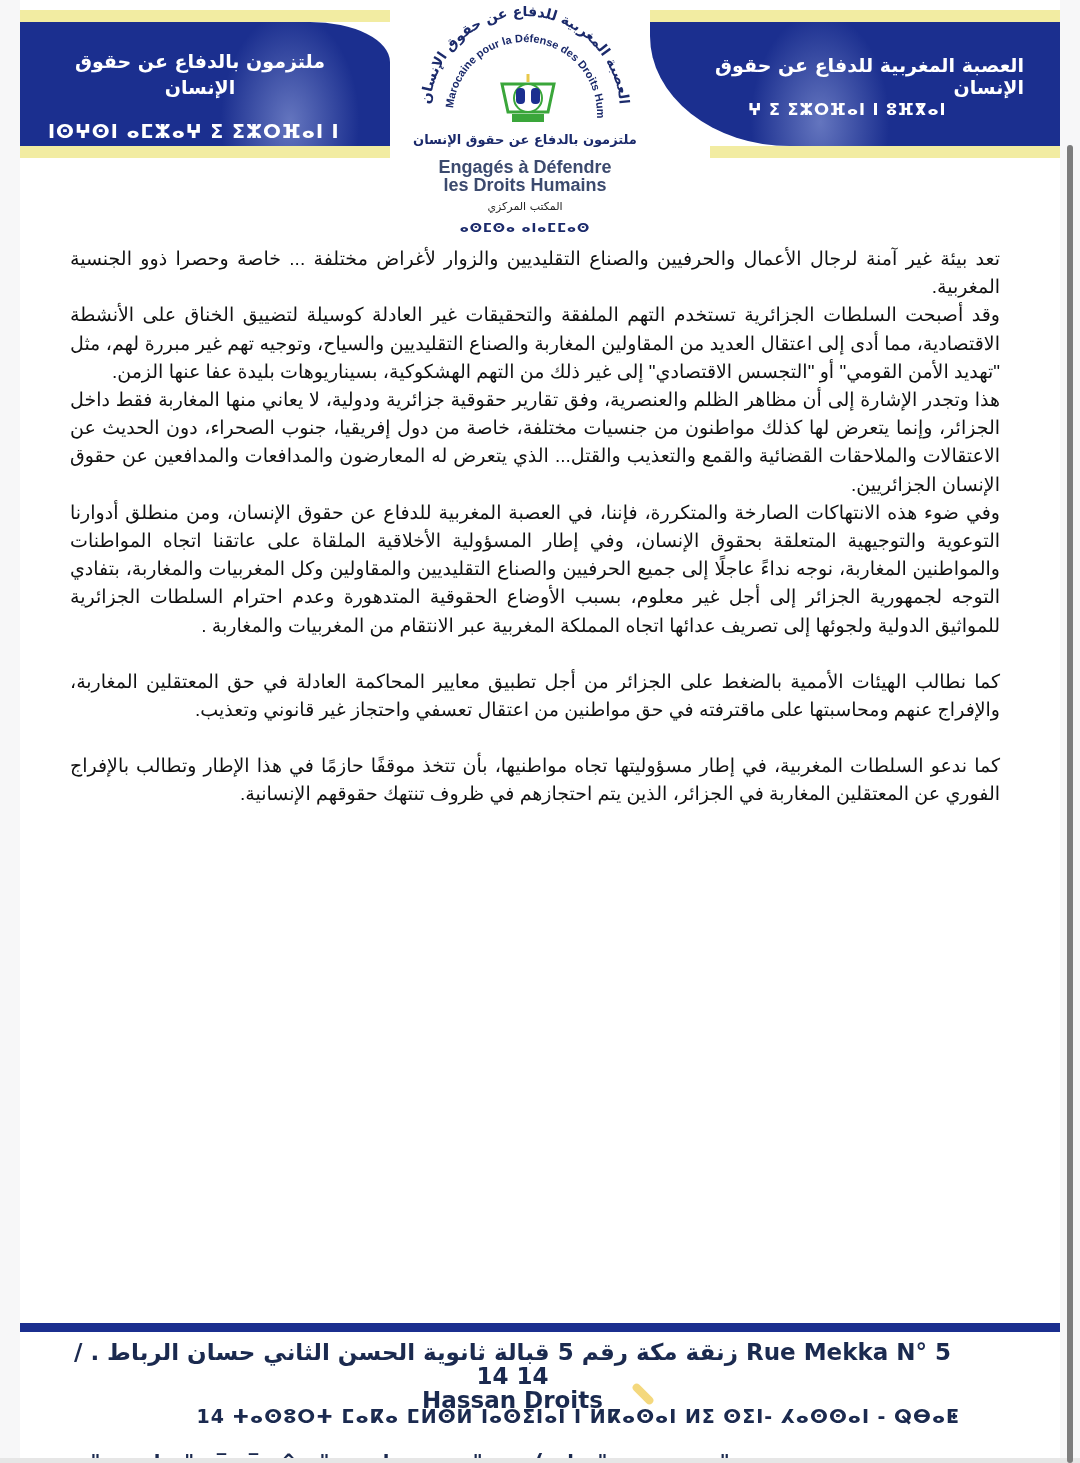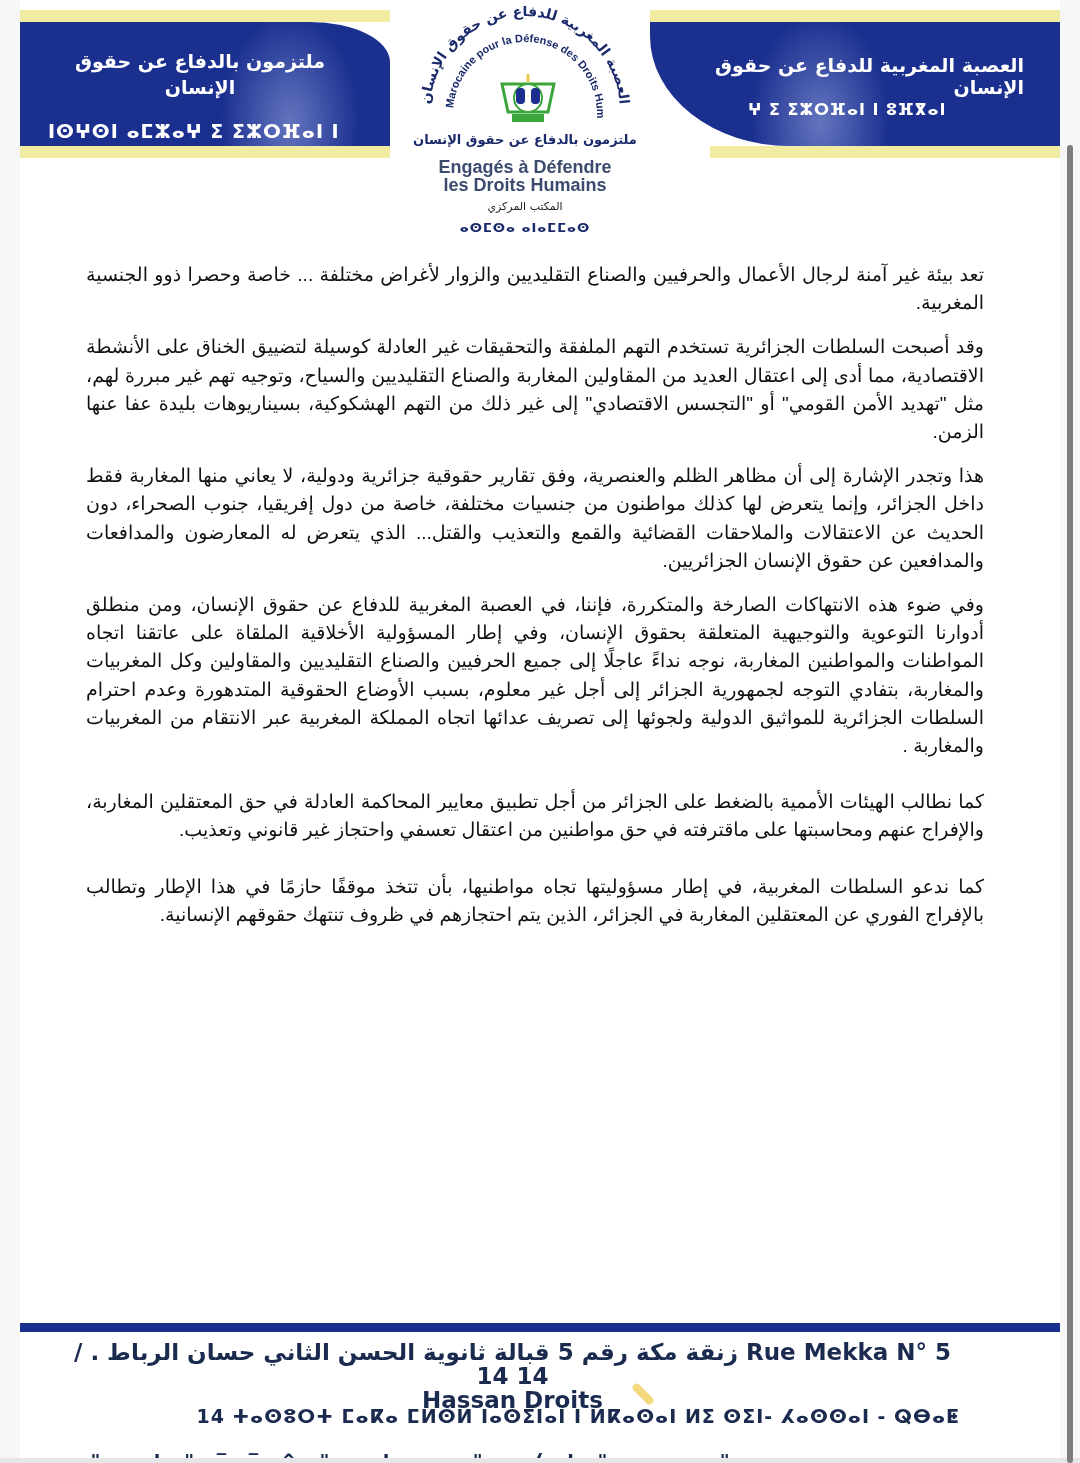--- a/index.html
+++ b/index.html
@@ -34,21 +34,21 @@
   .logo-ring { position: absolute; left: 15px; top: 6px; width: 220px; height: 120px; }
   .logo-scale { position: absolute; left: 96px; top: 72px; width: 64px; height: 52px; }
   .logo-motto-ar { position: absolute; left: 0; width: 250px; top: 132px; font-size: 13px; font-weight: bold; color: #1b2a6b; direction: rtl; }
   .logo-motto-fr { position: absolute; left: 0; width: 250px; top: 158px; font-size: 18px; font-weight: bold; color: #3c4a6e; line-height: 18px; font-family: "Liberation Sans", sans-serif; }
   .logo-office-ar { position: absolute; left: 0; width: 250px; top: 200px; font-size: 11px; color: #222; direction: rtl; }
   .logo-office-tf { position: absolute; left: 0; width: 250px; top: 220px; font-size: 13px; font-weight: bold; color: #1b2a6b; letter-spacing: 1px; }
 
   
   .body-text { position: absolute; left: 70px; top: 245px; width: 930px; direction: rtl; text-align: justify;
     font-family: "Liberation Sans", sans-serif; font-size: 19px; line-height: 28.2px; color: #111; text-align-last: right; }
-  .body-text p { margin: 16px; }
+  .body-text p { margin: 0; }
   .body-text p.gap { margin-top: 28px; }
 
   
   .footer-line { position: absolute; left: 20px; width: 1040px; top: 1323px; height: 9px; background: #1b2f8f; }
   .footer-addr { position: absolute; left: 60px; width: 905px; top: 1340px; font-size: 23px; font-weight: bold; color: #1b2a4f; text-align: center; line-height: 24px; }
   .footer-addr .line1 { display: block; direction: rtl; }
   .footer-tf { position: absolute; left: 60px; width: 900px; top: 1405px; font-size: 19px; font-weight: bold; color: #1b2a4f; text-align: right; letter-spacing: 1px; }
   .footer-cut { position: absolute; left: 60px; width: 900px; top: 1450px; height: 10px; overflow: hidden; font-size: 19px; font-weight: bold; color: #1b2a4f; letter-spacing: 8px; }
   .highlight-mark { position: absolute; left: 630px; top: 1390px; width: 26px; height: 8px; background: rgba(240,200,70,0.7); transform: rotate(45deg); border-radius: 4px; }
 

